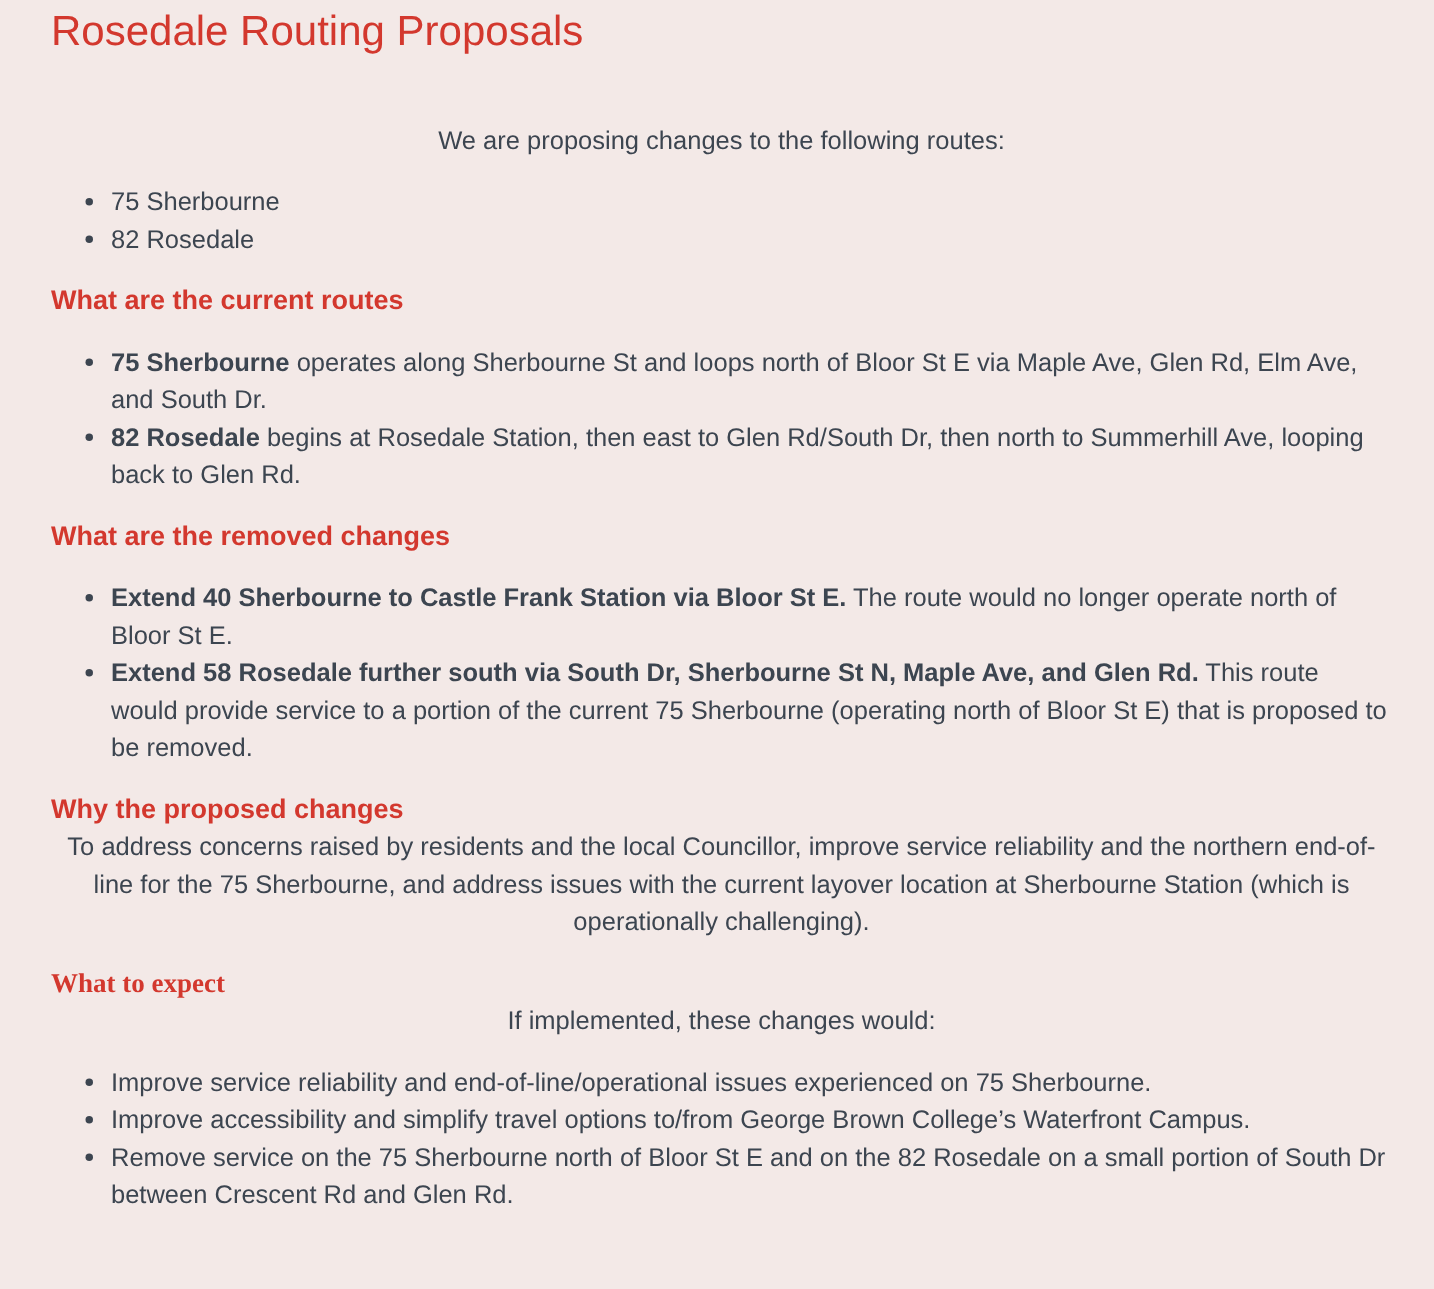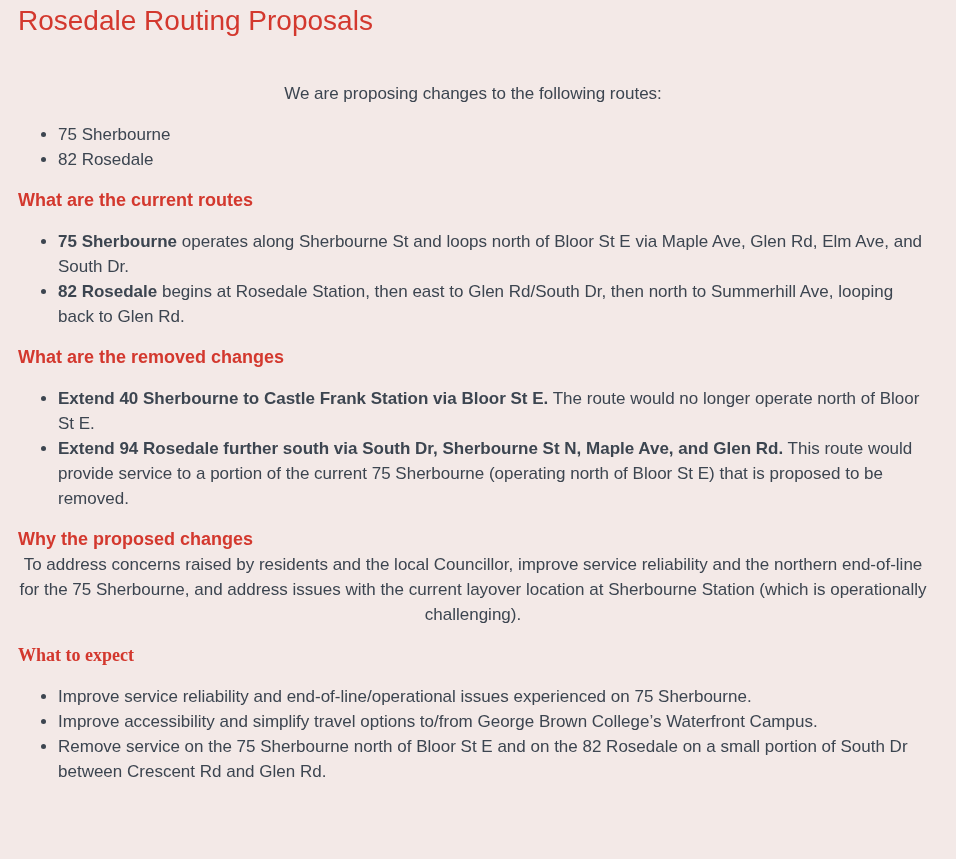--- a/index.html
+++ b/index.html
@@ -10,21 +10,21 @@
     width: 956px;
     height: 859px;
     overflow: hidden;
     background: #f3e9e7;
     color: #3c4550;
     font-family: "Liberation Sans", "DejaVu Sans", sans-serif;
     font-size: 17px;
     line-height: 25px;
   }
   .page {
-    padding: 5px 28px 0 18px;
+    padding: 5px 28px 0 34px;
   }
   h1 {
     font-size: 28px;
     line-height: 31px;
     font-weight: 400;
     color: var(--accent);
     margin: 0 0 45px 0;
   }
   h2 {
     font-size: 18px;
@@ -76,27 +76,28 @@
 
   <ul>
       <li><strong>75 Sherbourne</strong> operates along Sherbourne St and loops north of Bloor St E via Maple Ave, Glen Rd, Elm Ave, and South Dr.</li>
       <li><strong>82 Rosedale</strong> begins at Rosedale Station, then east to Glen Rd/South Dr, then north to Summerhill Ave, looping back to Glen Rd.</li>
     </ul>
 
   <h2>What are the removed changes</h2>
 
   <ul>
       <li><strong>Extend 40 Sherbourne to Castle Frank Station via Bloor St E.</strong> The route would no longer operate north of Bloor St E.</li>
-      <li><strong>Extend 94 Rosedale further south via South Dr, Sherbourne St N, Maple Ave, and Glen Rd.</strong> This route would provide service to a portion of the current 75 Sherbourne (operating north of Bloor St E) that is proposed to be removed.</li>
+      <li><strong>Extend 58 Rosedale further south via South Dr, Sherbourne St N, Maple Ave, and Glen Rd.</strong> This route would provide service to a portion of the current 75 Sherbourne (operating north of Bloor St E) that is proposed to be removed.</li>
     </ul>
 
   <h2 class="attached">Why the proposed changes</h2>
   <p class="attached-body">To address concerns raised by residents and the local Councillor, improve service reliability and the northern end-of-line for the 75 Sherbourne, and address issues with the current layover location at Sherbourne Station (which is operationally challenging).</p>
 
   <h2 class="attached expect-heading">What to expect</h2>
+  <p class="attached-body">If implemented, these changes would:</p>
 
   <ul>
       <li>Improve service reliability and end-of-line/operational issues experienced on 75 Sherbourne.</li>
       <li>Improve accessibility and simplify travel options to/from George Brown College’s Waterfront Campus.</li>
       <li>Remove service on the 75 Sherbourne north of Bloor St E and on the 82 Rosedale on a small portion of South Dr between Crescent Rd and Glen Rd.</li>
     </ul>
 
 </div>
 
 </body></html>

